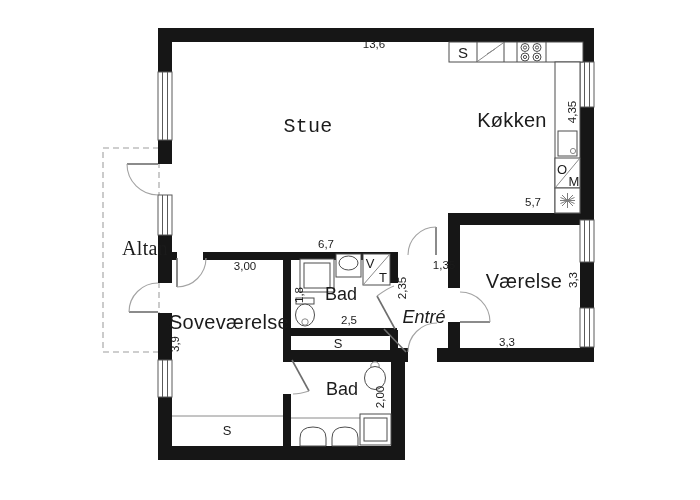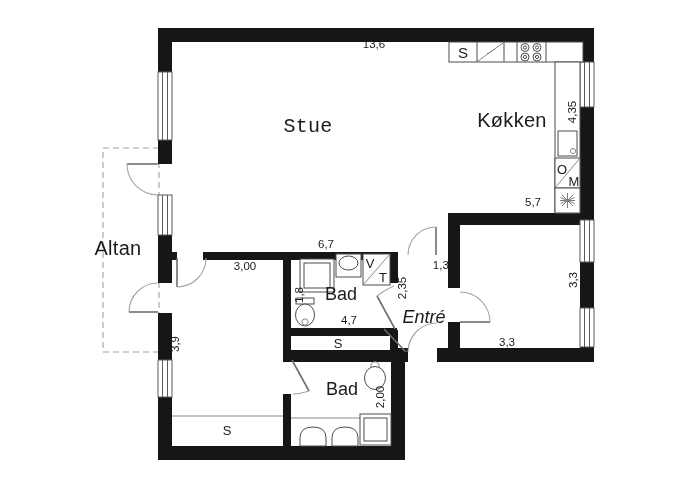--- a/index.html
+++ b/index.html
@@ -228,37 +228,39 @@
       </g>
     </g>
 
     <g stroke="#8a8a8a" stroke-width="1">
       <line x1="172" y1="416" x2="283" y2="416"></line>
     </g>
   </svg>
 
   <span class="lbl room" style="left:308px;top:127px;font-family:Liberation Mono, monospace;">Stue</span>
   <span class="lbl room" style="left:512px;top:120px;">Køkken</span>
-  <span class="lbl room" style="left:118px;top:248px;">Altan</span>
+  <span class="lbl room" style="left:524px;top:281px;">Værelse</span>
+  <span class="lbl room" style="left:229px;top:322px;">Soveværelse</span>
+  <span class="lbl room" style="left:145px;top:248px;font-family:Liberation Serif, serif;">Altan</span>
   <span class="lbl room-sm" style="left:424px;top:317px;font-style:italic;">Entré</span>
   <span class="lbl room-sm" style="left:341px;top:294px;">Bad</span>
   <span class="lbl room-sm" style="left:342px;top:389px;">Bad</span>
 
   <span class="lbl meas" style="left:374px;top:45px;">13,6</span>
   <span class="lbl meas vert" style="left:573px;top:112px;">4,35</span>
   <span class="lbl meas" style="left:533px;top:203px;">5,7</span>
   <span class="lbl meas vert" style="left:574px;top:280px;">3,3</span>
   <span class="lbl meas" style="left:507px;top:343px;">3,3</span>
   <span class="lbl meas" style="left:326px;top:245px;">6,7</span>
   <span class="lbl meas" style="left:245px;top:267px;">3,00</span>
   <span class="lbl meas vert" style="left:176px;top:344px;">3,9</span>
   <span class="lbl meas" style="left:444px;top:266px;">1,35</span>
   <span class="lbl meas vert" style="left:403px;top:288px;">2,35</span>
   <span class="lbl meas vert" style="left:300px;top:295px;">1,8</span>
-  <span class="lbl meas" style="left:349px;top:321px;">4,7</span>
+  <span class="lbl meas" style="left:349px;top:321px;">2,5</span>
   <span class="lbl meas vert" style="left:381px;top:397px;">2,00</span>
 
   <span class="lbl fix-lg" style="left:463px;top:52px;">S</span>
   <span class="lbl fix" style="left:370px;top:263px;">V</span>
   <span class="lbl fix" style="left:383px;top:277px;">T</span>
   <span class="lbl fix" style="left:562px;top:169px;">O</span>
   <span class="lbl fix" style="left:574px;top:181px;">M</span>
   <span class="lbl fix" style="left:338px;top:343px;">S</span>
   <span class="lbl fix" style="left:227px;top:430px;">S</span>
 

